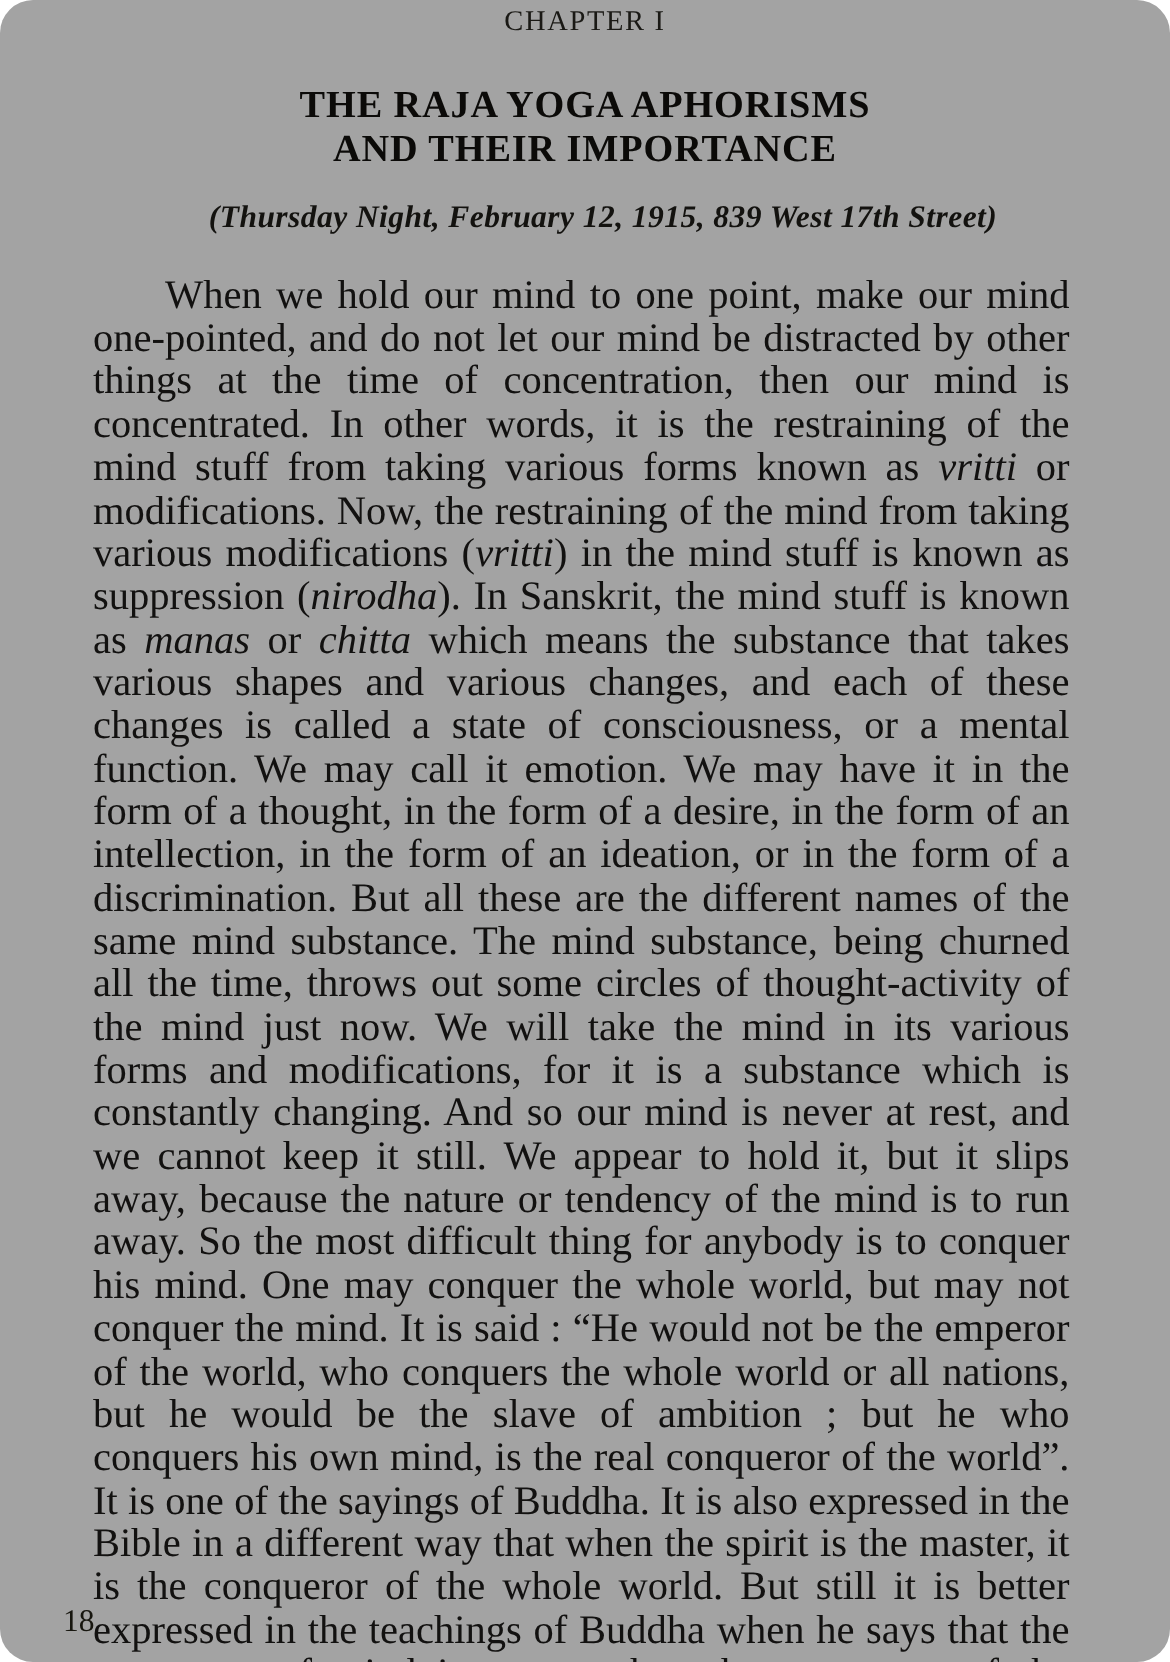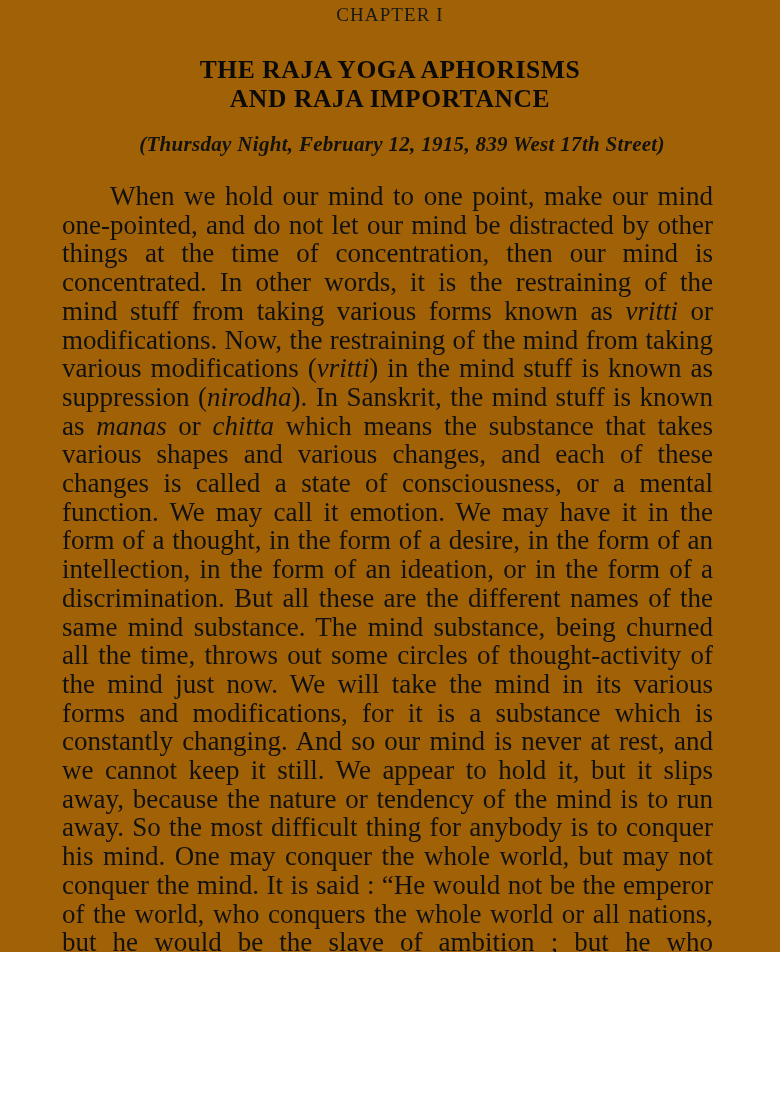--- a/index.html
+++ b/index.html
@@ -3,25 +3,26 @@
 <meta charset="utf-8">
 <style>
   html, body {
     margin: 0;
     padding: 0;
     background: #ffffff;
   }
   .page {
     position: relative;
     width: 780px;
-    height: 952px;
-    background: #a16207;
+    height: 1108px;
+    background: #a3a3a3;
     overflow: hidden;
     font-family: "Liberation Serif", "DejaVu Serif", serif;
     color: #100f0d;
+    border-radius: 22px;
     -webkit-font-smoothing: antialiased;
   }
 
   
   .chapter-label {
     position: absolute;
     top: 4px;
     left: 0;
     width: 780px;
     text-align: center;
@@ -87,21 +88,21 @@
 </style>
 </head>
 <body>
 
 <div class="page">
 
   <div class="chapter-label">CHAPTER I</div>
 
   <div class="title-block">
     <span class="title-line">THE RAJA YOGA APHORISMS</span>
-    <span class="title-line">AND RAJA IMPORTANCE</span>
+    <span class="title-line">AND THEIR IMPORTANCE</span>
   </div>
 
   <div class="dateline">(Thursday Night, February 12, 1915,  839 West 17th Street)</div>
 
   <div class="body-text" id="body-text"><span>When we hold our mind to one point, make our mind one-pointed, and do not let our mind be distracted by other things at the time of concentration, then our mind is concentrated. In other words, it is the restraining of the mind stuff from taking various forms known as </span><i>vritti</i><span> or modifications. Now, the restraining of the mind from taking  various modifications (</span><i>vritti</i><span>) in the mind stuff is known as suppression (</span><i>nirodha</i><span>). In Sanskrit, the mind stuff is known as </span><i>manas</i><span> or </span><i>chitta</i><span> which means the substance that takes various shapes and various changes, and each of these changes is called a state of consciousness, or a mental function. We may call it emotion. We may have it in the form of a thought, in the form of a desire, in the form of an intellection, in the form of an ideation, or in the form of a discrimination. But all these are the different names of the same mind substance. The mind substance, being churned all the time, throws out some circles of thought-activity of the mind just now. We will take the mind in its various forms and modifications, for it is a substance which is constantly changing. And so our mind is never at rest, and we cannot keep it still. We appear to hold it, but it slips away, because the nature or tendency of the mind is to run away. So the most difficult thing for anybody is to conquer his mind. One may conquer the whole world, but may not conquer the mind. It is said : “He would not be the emperor of the world, who conquers the whole world or all nations, but he would be the slave of ambition ; but he who conquers his own mind, is the real conqueror of the world”. It is one of the sayings of Buddha. It is also expressed in the Bible in a different way that when the spirit is the master, it is the conqueror of the whole world. But still it is better expressed in the teachings of Buddha when he says that the conqueror of mind is greater than the conqueror of the whole world.</span></div>
 
   <div class="page-number">18</div>
 
 </div>
 

